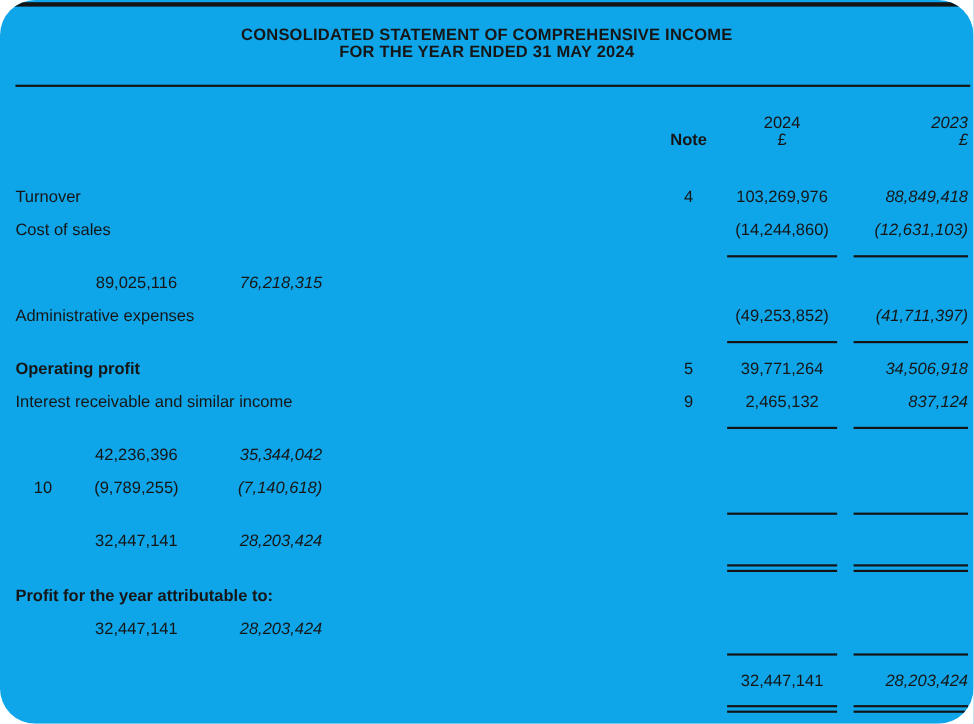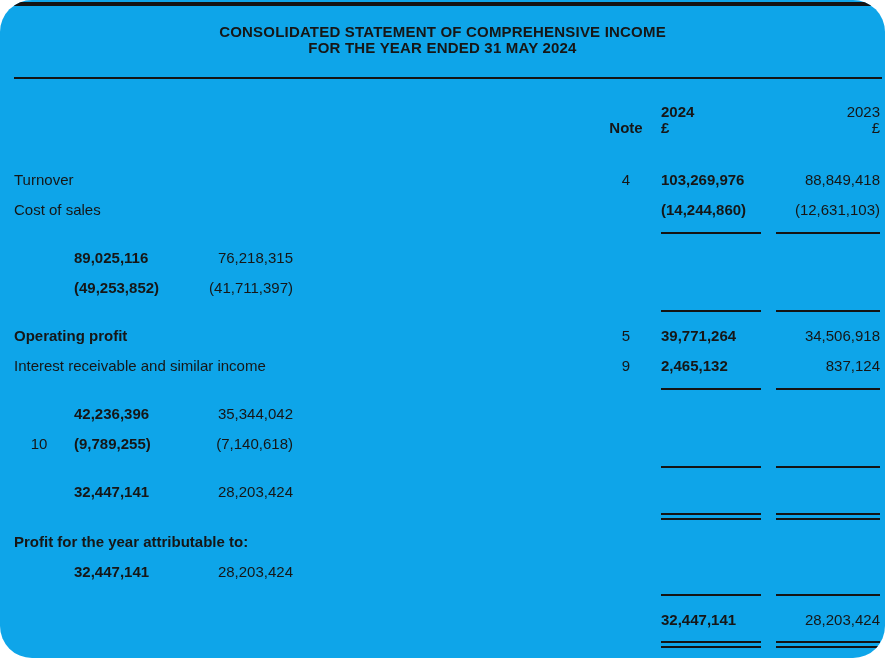--- a/index.html
+++ b/index.html
@@ -12,22 +12,22 @@
   .top-rule { position:absolute; top:2px; left:8px; right:4px; height:4px; background:#141414; }
   .title-block { padding-top:24px; text-align:center; }
   .title-line { font-weight:bold; font-size:15px; line-height:16px; letter-spacing:0.2px; }
   .mid-rule { margin:21px 3px 0 14px; height:2px; background:#141414; }
 
   .table { padding:0 5px 0 14px; }
   .row { display:flex; align-items:center; }
   .cell { box-sizing:border-box; }
   .cell.label { flex:1; text-align:left; }
   .cell.note  { width:50px; text-align:center; }
-  .cell.v2024 { width:100px; margin-left:10px; text-align:left; font-weight:bold; }
-  .cell.v2023 { width:104px; margin-left:15px; text-align:right; }
+  .cell.v2024 { width:100px; margin-left:10px; text-align:center; font-weight:normal; }
+  .cell.v2023 { width:104px; margin-left:15px; text-align:right; font-style:italic; }
 
   .header-row { display:flex; align-items:flex-end; margin-top:25px; line-height:16px; }
   .header-row .note { font-weight:bold; }
   .header-row .v2023 { font-weight:normal; }
 
   .rows-host .row:first-child { margin-top:28px; }
   .data-row { height:30px; }
   .rule-row { height:18px; }
   .dbl-rule-row { height:20px; }
   .bold { font-weight:bold; }
@@ -85,20 +85,21 @@
     <div class="cell note"></div>
     <div class="cell v2024"></div>
     <div class="cell v2023"></div>
   </div>
         <div class="row data-row">
     <div class="cell note"></div>
     <div class="cell v2024">89,025,116</div>
     <div class="cell v2023">76,218,315</div>
   </div>
         <div class="row data-row">
+    <div class="cell label">Administrative expenses</div>
     <div class="cell note"></div>
     <div class="cell v2024">(49,253,852)</div>
     <div class="cell v2023">(41,711,397)</div>
   </div>
         <div class="row rule-row">
     <div class="cell label"></div>
     <div class="cell note"></div>
     <div class="cell v2024"></div>
     <div class="cell v2023"></div>
   </div>

